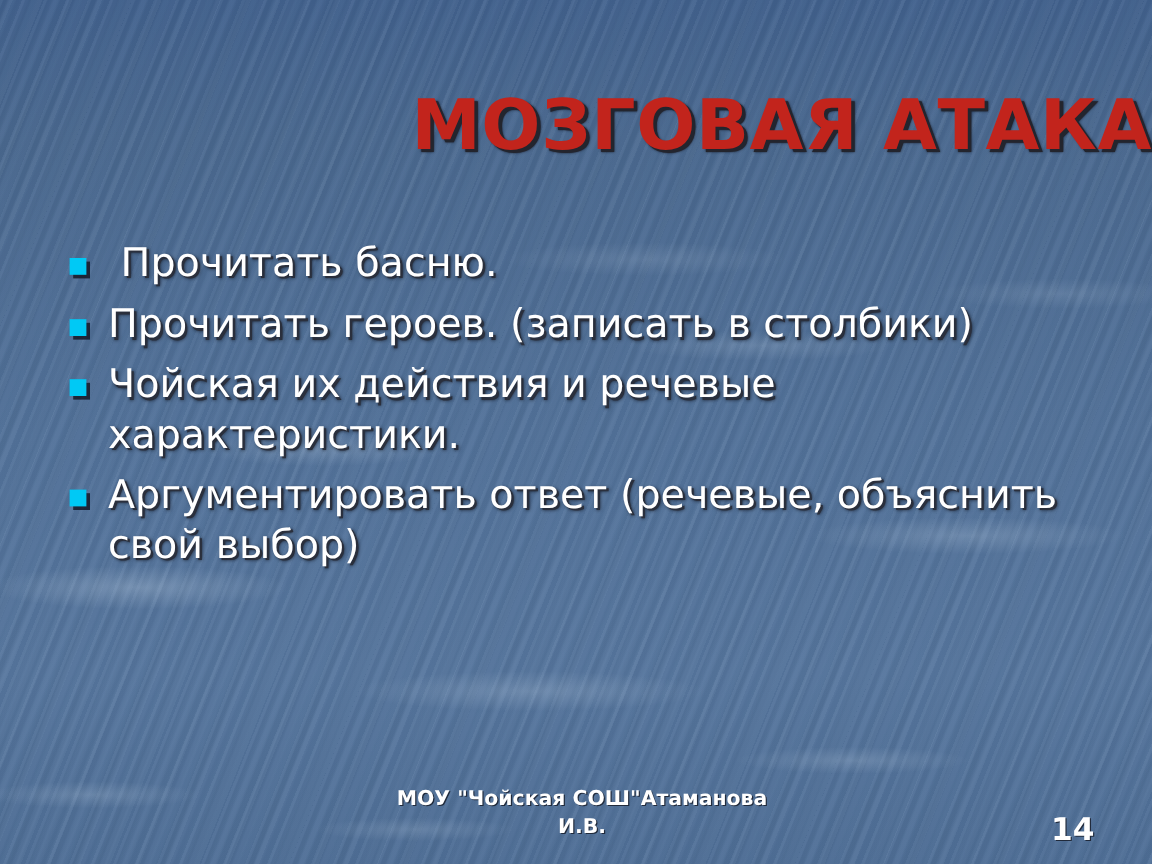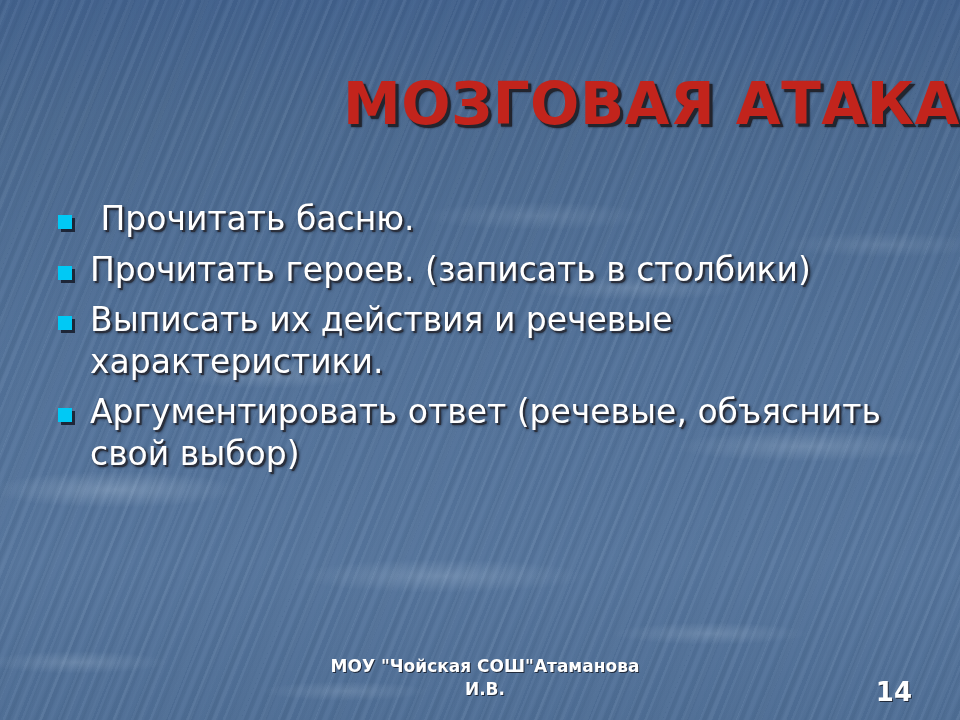--- a/index.html
+++ b/index.html
@@ -135,21 +135,21 @@
       <span class="bullet-text"> Прочитать басню.</span>
     </li>
 
     <li class="bullet-row">
       <span class="bullet-marker"></span>
       <span class="bullet-text">Прочитать героев. (записать в столбики)</span>
     </li>
 
     <li class="bullet-row">
       <span class="bullet-marker"></span>
-      <span class="bullet-text">Выписать их действия и речевые характеристики.</span>
+      <span class="bullet-text">Чойская их действия и речевые характеристики.</span>
     </li>
 
 
     <li class="bullet-row">
       <span class="bullet-marker"></span>
       <span class="bullet-text">Аргументировать ответ (речевые, объяснить свой выбор)</span>
     </li>
 
   </ul>
 

